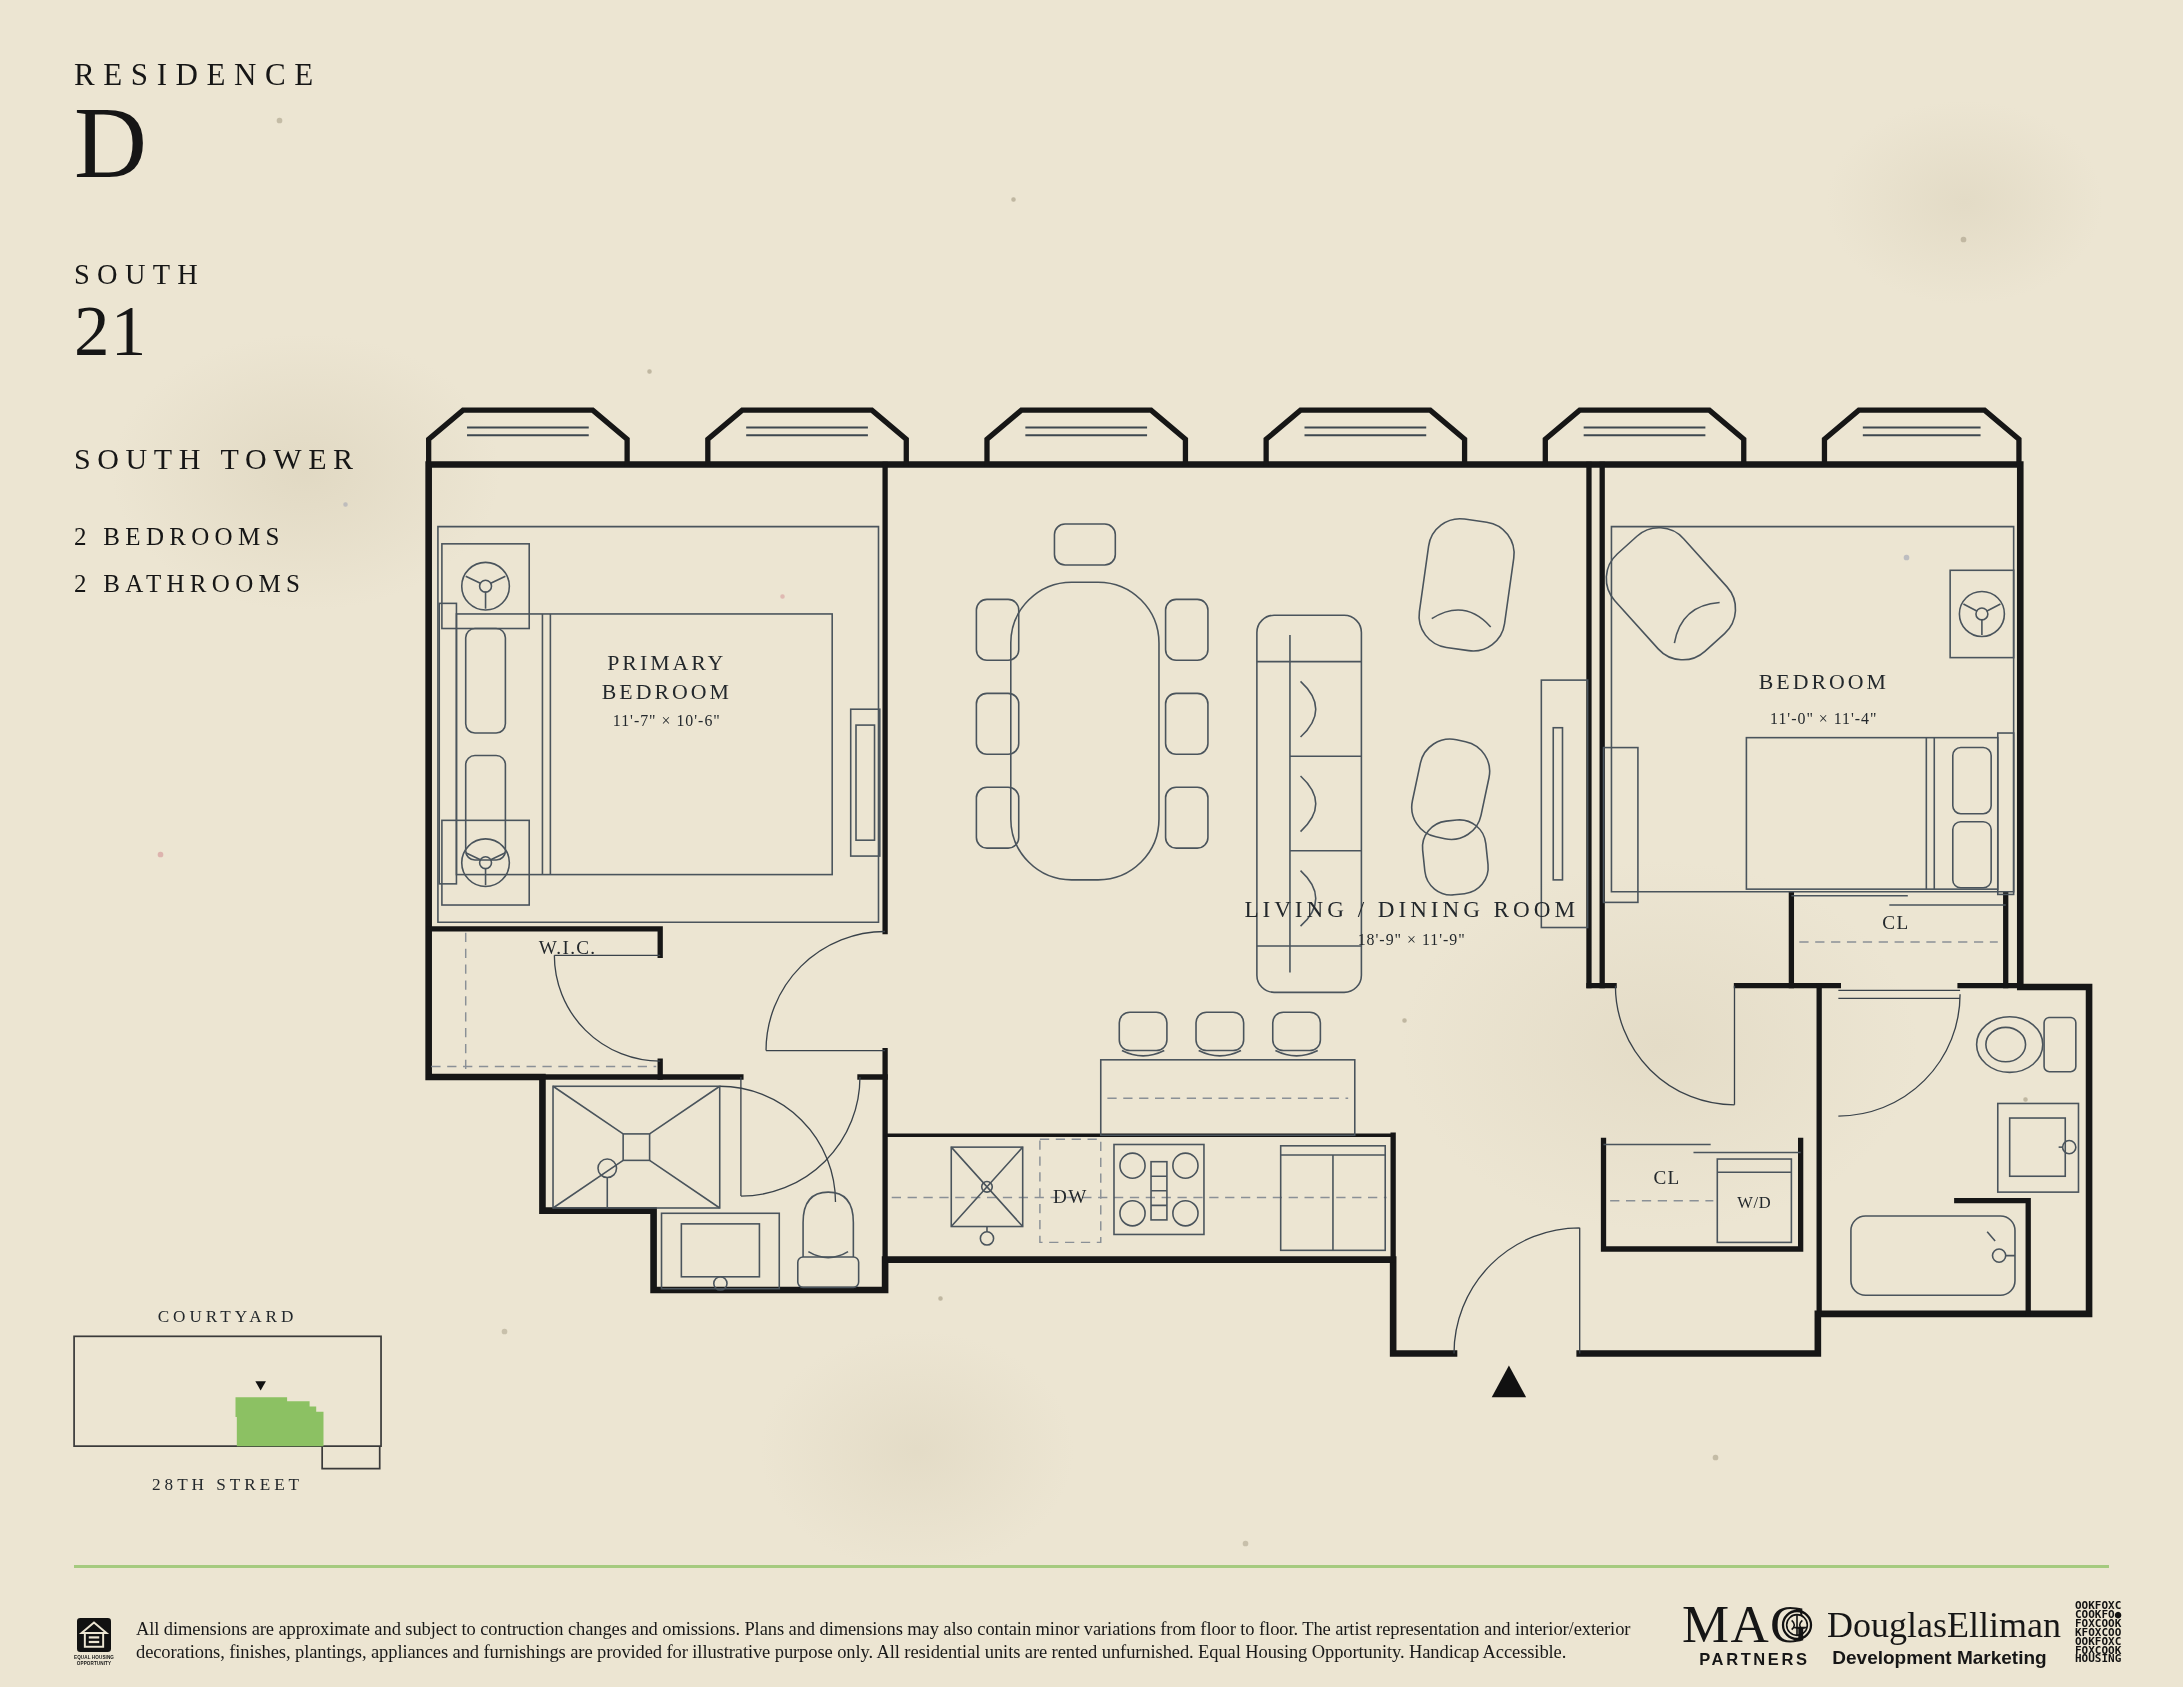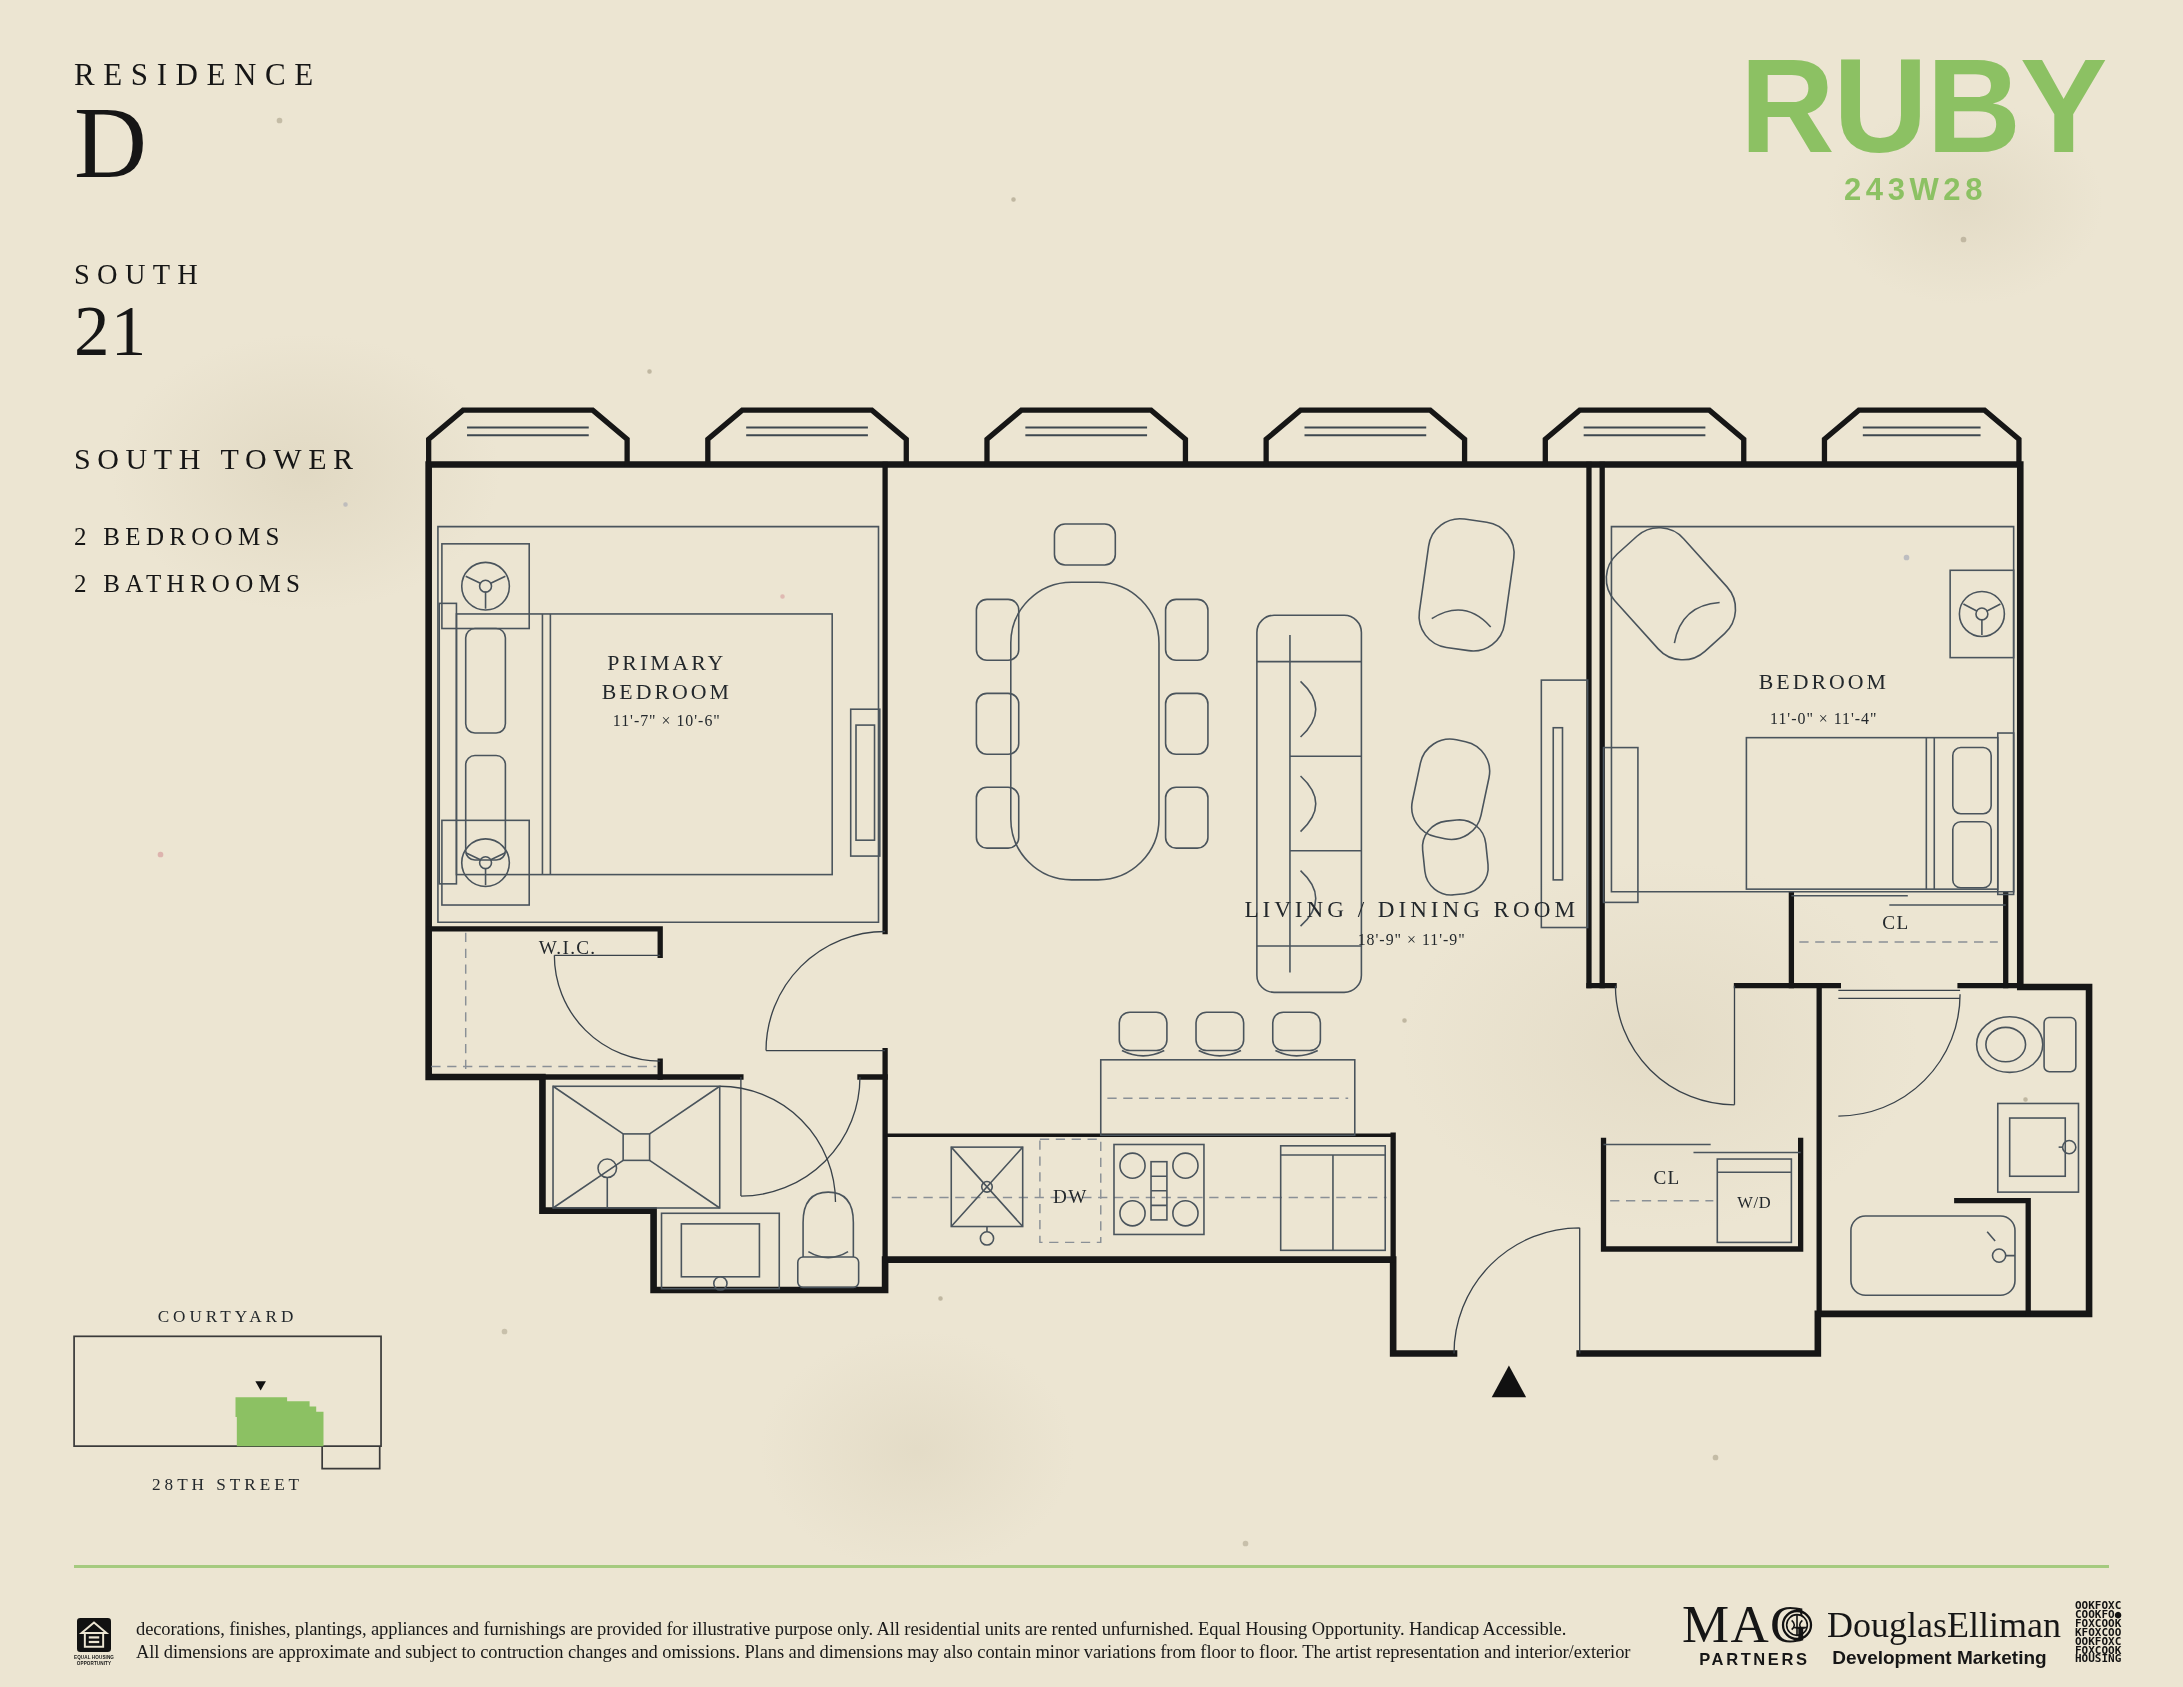--- a/index.html
+++ b/index.html
@@ -75,24 +75,20 @@
   <div class="specks"></div>
 
   <div class="hdr hdr-residence">RESIDENCE</div>
   <div class="hdr hdr-letter">D</div>
   <div class="hdr hdr-floor">SOUTH</div>
   <div class="hdr hdr-floornum">21</div>
   <div class="hdr hdr-tower">SOUTH TOWER</div>
   <div class="hdr hdr-bed">2 BEDROOMS</div>
   <div class="hdr hdr-bath">2 BATHROOMS</div>
 
-  <div class="brand">
-    <div class="brand-name">RUBY</div>
-    <div class="brand-addr">243W28</div>
-  </div>
 
   <svg class="plan" width="2183" height="1687" viewBox="0 0 3300 2550">
 
     <path class="wall" d="M 648,1628 L 648,702 L 3054,702 L 3054,1492 L 3158,1492 L 3158,1986 L 2748,1986 L 2748,2046 L 2388,2046 M 2198,2046 L 2106,2046 L 2106,1904 L 1338,1904 L 1338,1950 L 988,1950 L 988,1830 L 820,1830 L 820,1628 L 648,1628"></path>
 
     <g>
       <path class="wall-in" d="M 648,702 L 648,664 L 700,620 L 896,620 L 948,664 L 948,702"></path>
       <path class="glaz" d="M 706,646 H 890 M 706,658 H 890"></path>
       <path class="wall-in" d="M 1070,702 L 1070,664 L 1122,620 L 1318,620 L 1370,664 L 1370,702"></path>
       <path class="glaz" d="M 1128,646 H 1312 M 1128,658 H 1312"></path>
@@ -297,22 +293,22 @@
       <rect x="18" y="28" width="16" height="3.4" fill="#ece5d2"></rect>
       <rect x="18" y="35" width="16" height="3.4" fill="#ece5d2"></rect>
     </svg>
     <div class="eho-txt">
       <div>EQUAL HOUSING</div>
       <div>OPPORTUNITY</div>
     </div>
   </div>
 
   <div class="disc">
+    <div>All dimensions are approximate and subject to contruction changes and omissions. Plans and dimensions may also contain minor variations from floor to floor. The artist representation and interior/exterior</div>
     <div>decorations, finishes, plantings, appliances and furnishings are provided for illustrative purpose only. All residential units are rented unfurnished. Equal Housing Opportunity. Handicap Accessible.</div>
-    <div>All dimensions are approximate and subject to contruction changes and omissions. Plans and dimensions may also contain minor variations from floor to floor. The artist representation and interior/exterior</div>
   </div>
 
   <div class="mag">
     <div class="mag-name">MAG</div>
     <div class="mag-sub">PARTNERS</div>
   </div>
 
   <div class="de">
     <div class="de-row">
       <svg width="32" height="32" viewBox="0 0 48 48">

